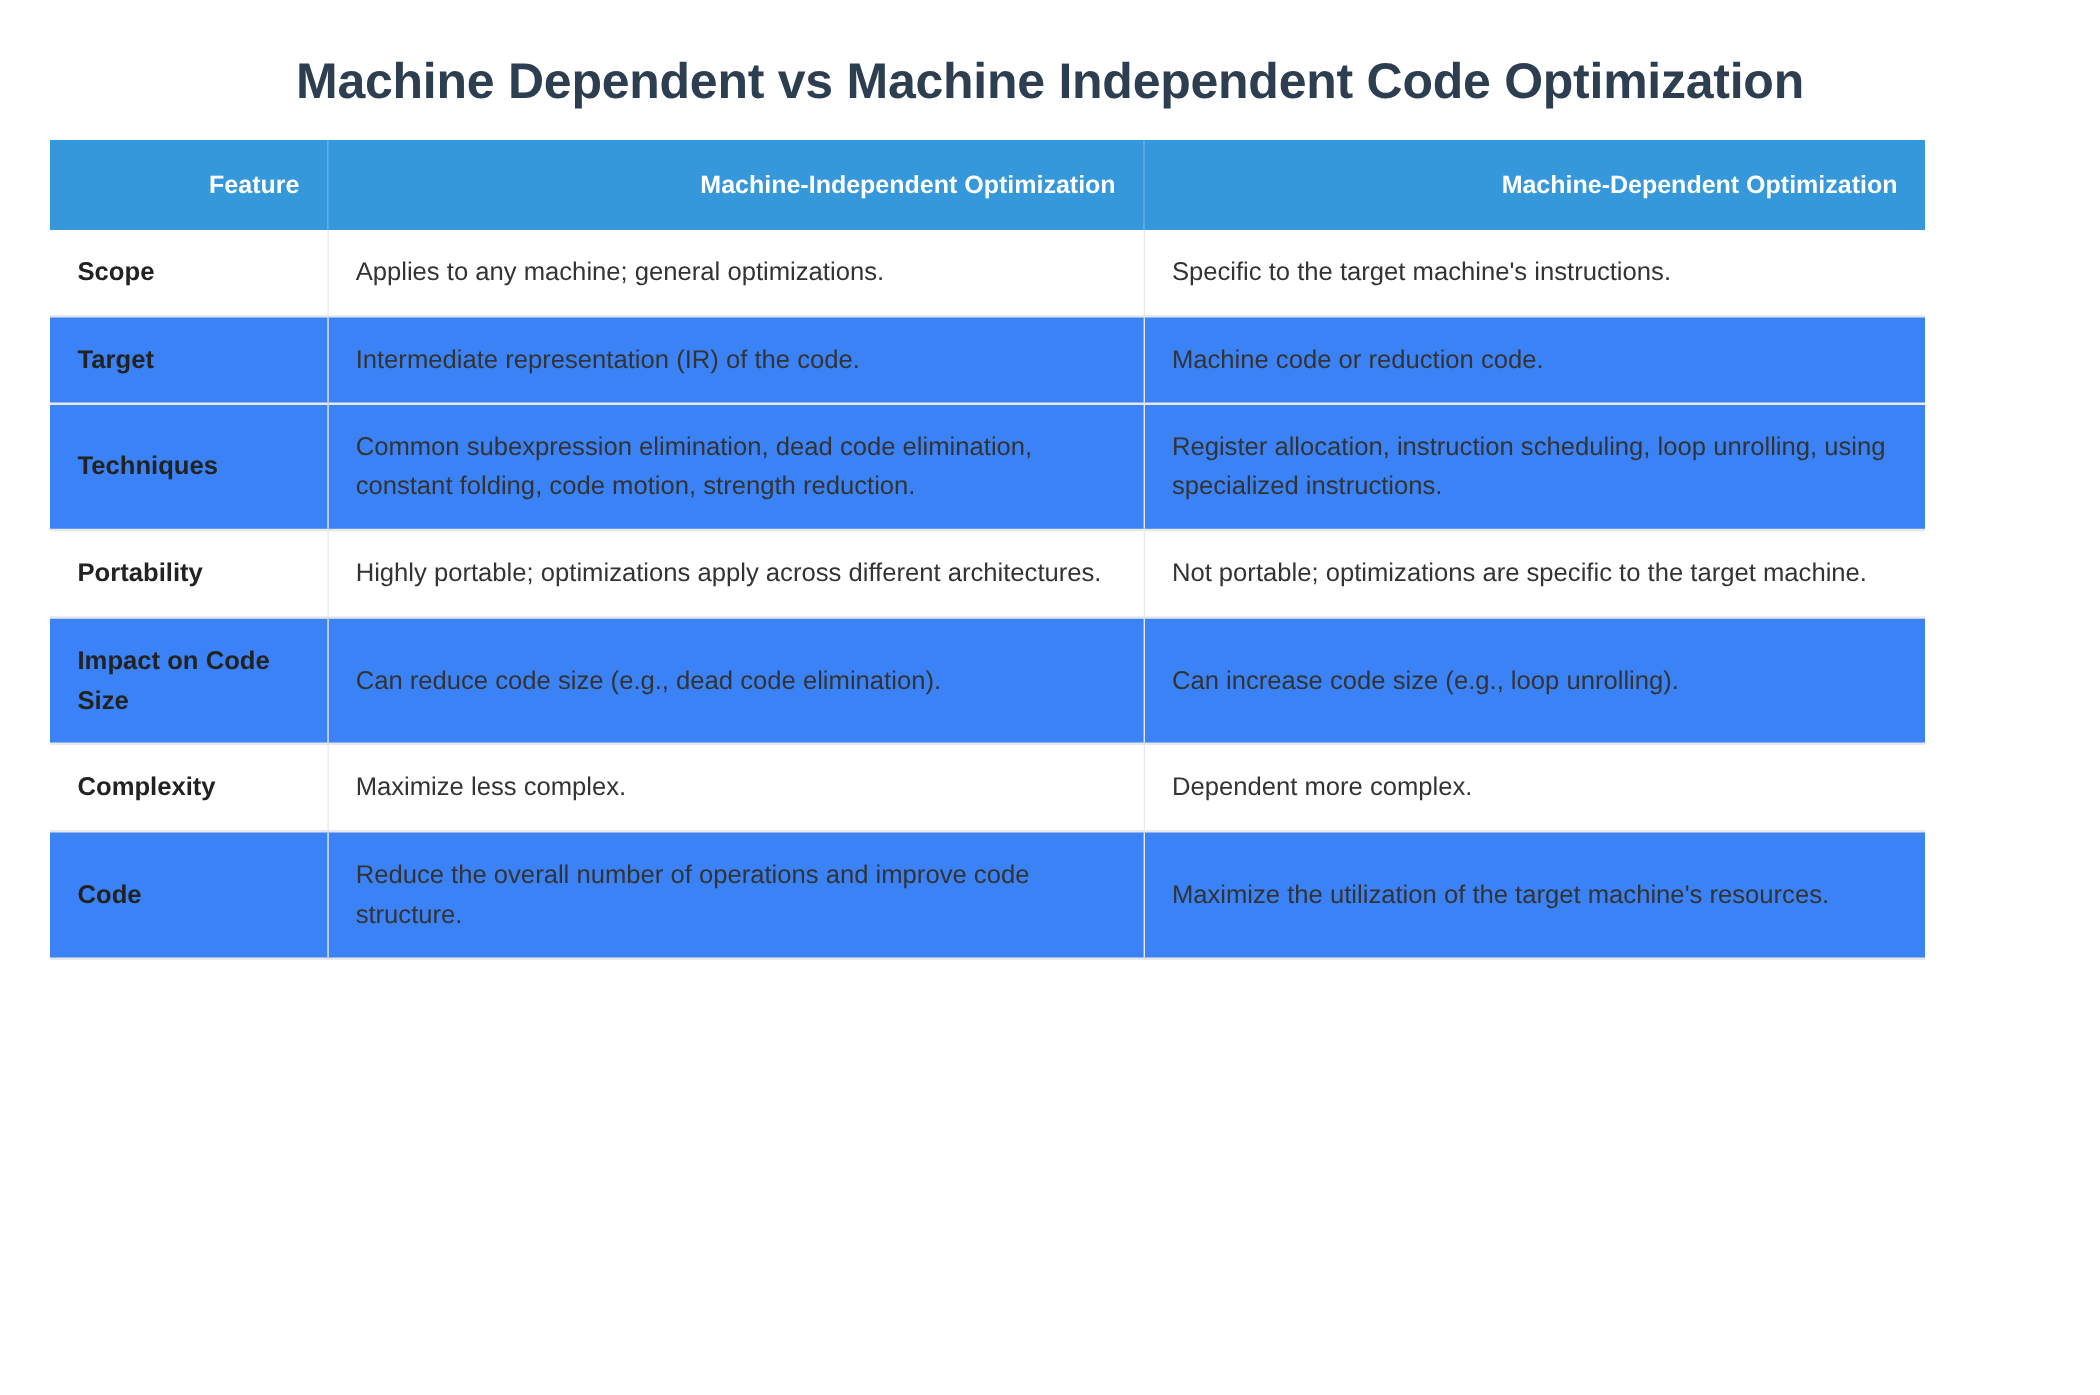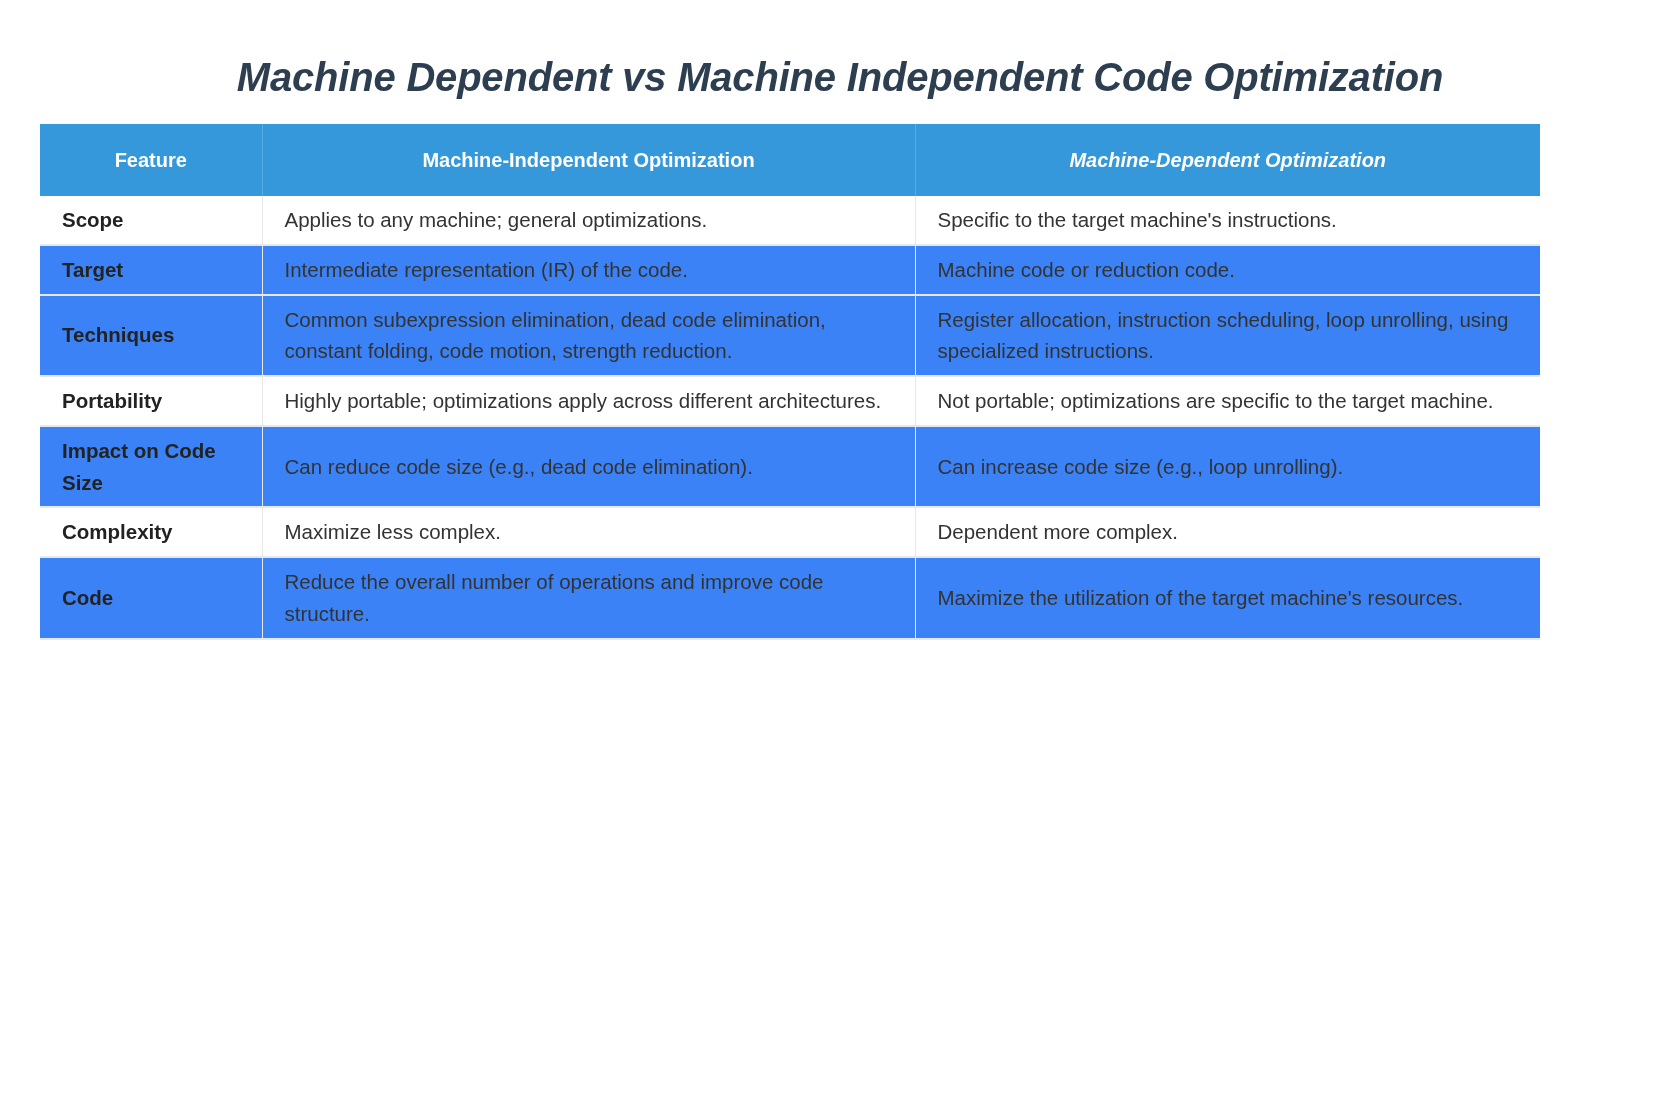--- a/index.html
+++ b/index.html
@@ -23,23 +23,22 @@
   }
 
   .page-title {
     text-align: center;
     font-size: 40px;
     font-weight: bold;
     color: #2c3e50;
     letter-spacing: -0.2px;
     padding-top: 36px;
     padding-bottom: 0;
-    margin: 16px;
+    margin: 4px;
     line-height: 1.25;
-    font-style: italic;
   }
 
   .table-wrap {
     margin: 22px 40px 0 40px;
     width: 1500px;
   }
 
   table.compare {
     width: 1500px;
     border-collapse: collapse;
@@ -49,36 +48,35 @@
 
   table.compare col.c-feature  { width: 222px; }
   table.compare col.c-indep    { width: 653px; }
   table.compare col.c-dep      { width: 625px; }
 
   table.compare thead th {
     background: #3498db;
     color: #ffffff;
     font-size: 20px;
     font-weight: bold;
-    text-align: center;
+    text-align: right;
     padding: 24px 22px;
     border: none;
     border-right: 1px solid #55abe2;
     vertical-align: middle;
     line-height: 1.2;
   }
   table.compare thead th:last-child {
     border-right: none;
-    font-style: italic;
   }
 
   table.compare tbody td {
     font-size: 20.5px;
     color: #333333;
-    padding: 8px 22px;
+    padding: 18px 22px;
     vertical-align: middle;
     border-bottom: 2px solid #e6e8eb;
     border-right: 1px solid #e6e8eb;
     line-height: 1.55;
     background: transparent;
   }
   table.compare tbody td:last-child {
     border-right: none;
   }
   table.compare tbody tr:last-child td {

